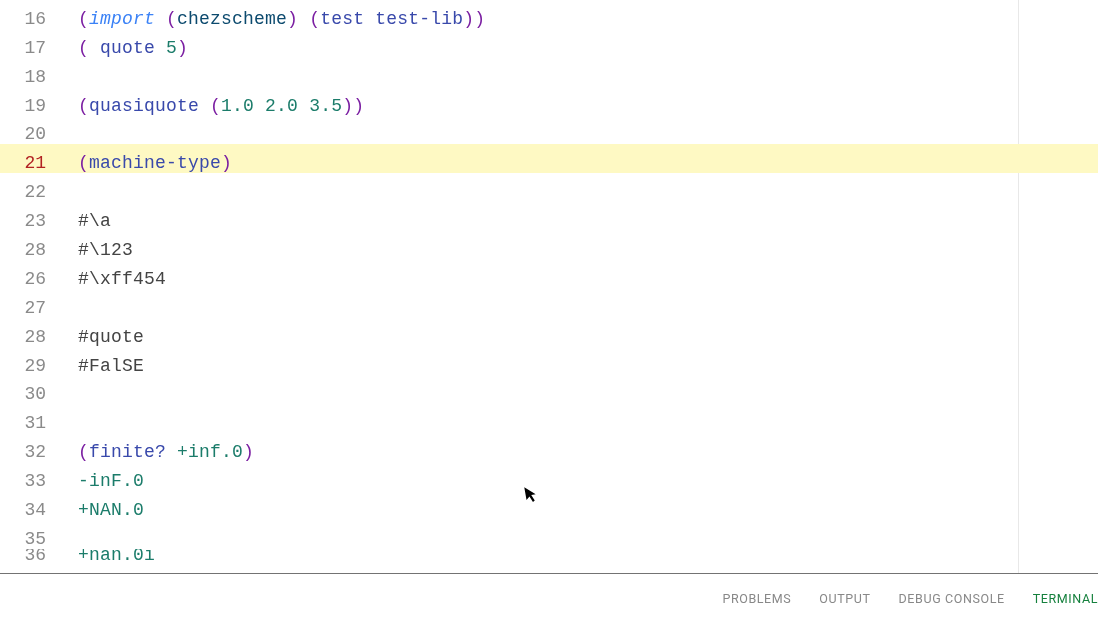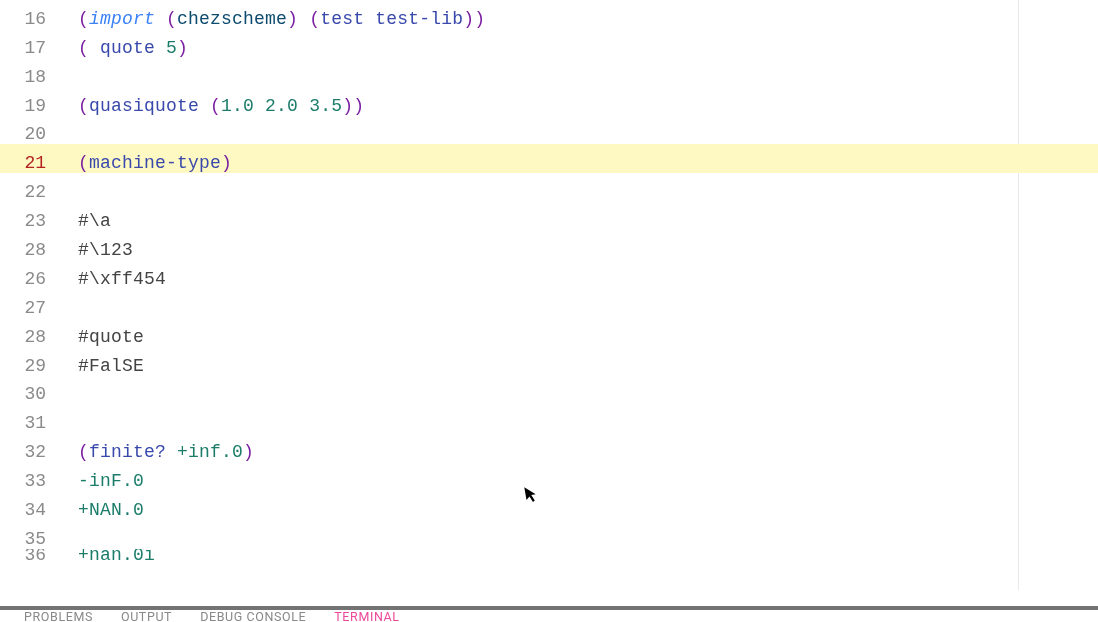--- a/index.html
+++ b/index.html
@@ -79,38 +79,39 @@
     pointer-events: none;
     z-index: 5;
     transform: rotate(-10deg);
   }
 
   
   .panel {
     position: absolute;
     left: 0;
     bottom: 0;
-    height: 16px;
+    height: 49px;
     width: 100%;
-    border-top: 4px solid #737373;
+    border-top: 1px solid #737373;
     display: flex;
     align-items: center;
     gap: 28px;
     padding-left: 24px;
     font-family: -apple-system, BlinkMacSystemFont, "Segoe UI", Roboto, sans-serif;
     font-size: 12.5px;
     letter-spacing: 0.6px;
     background: #fff;
+    justify-content: flex-end;
   }
   .panel-tab {
     color: #888;
     cursor: pointer;
   }
   .panel-tab.active {
-    color: #ec4899;
+    color: #15803d;
   }
 </style>
 </head>
 <body>
 
 <div class="editor" id="editor-root">
   <div class="ruler"></div>
 <div class="code-row">
       <div class="gutter">16</div>
       <div class="code"><span class="paren">(</span><span class="kw">import</span><span class="plain"> </span><span class="paren">(</span><span class="identred">chezscheme</span><span class="paren">)</span><span class="plain"> </span><span class="paren">(</span><span class="ident">test</span><span class="plain"> </span><span class="ident">test-lib</span><span class="paren">)</span><span class="paren">)</span></div>

